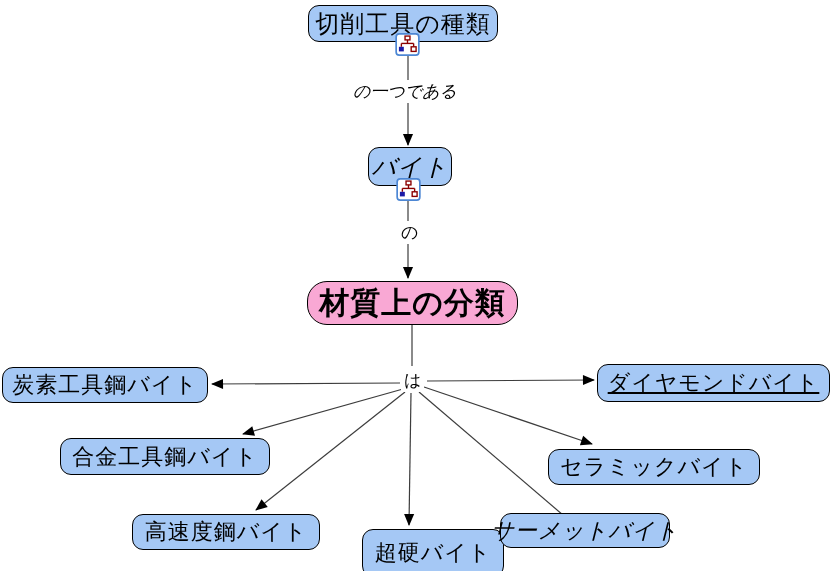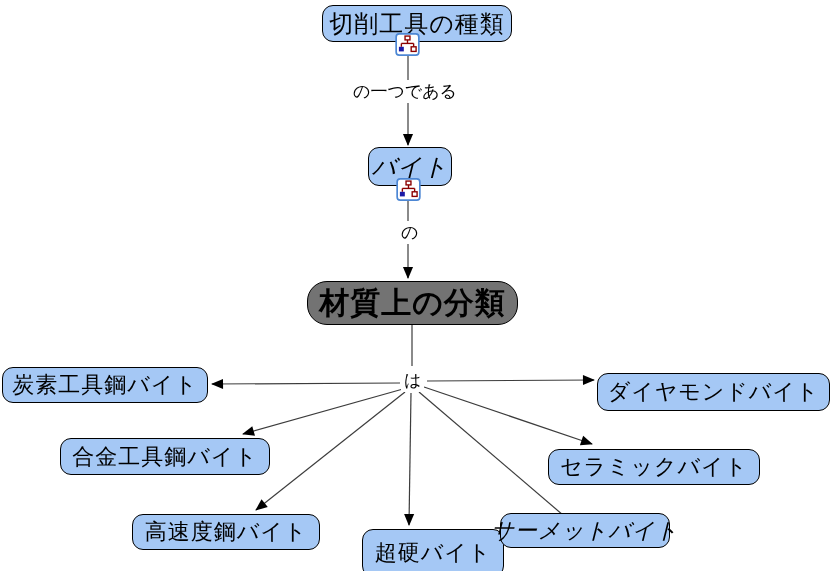--- a/index.html
+++ b/index.html
@@ -19,21 +19,21 @@
     background:#a5c8f5;
     border:1.6px solid #000;
     border-radius:11px;
     font-size:22px;
     white-space:nowrap;
     letter-spacing:1px;
     cursor:default;
   }
   .node.top{font-size:24px;}
   .node.big{
-    background:#737373;
+    background:#f9a8d4;
     border-radius:20px;
     font-size:30px;
     font-weight:bold;
     letter-spacing:1px;
   }
   .edge-label{
     position:absolute;
     background:#ffffff;
     padding:0 3px;
     font-size:17px;
@@ -68,21 +68,21 @@
       <line x1="400" y1="383" x2="212" y2="384" marker-end="url(#arrow)"></line>
       <line x1="403" y1="389" x2="243" y2="434" marker-end="url(#arrow)"></line>
       <line x1="405" y1="392" x2="256" y2="510" marker-end="url(#arrow)"></line>
       <line x1="411" y1="393" x2="409" y2="525" marker-end="url(#arrow)"></line>
       <line x1="419" y1="392" x2="577" y2="527" marker-end="url(#arrow)"></line>
       <line x1="424" y1="387" x2="592" y2="444" marker-end="url(#arrow)"></line>
       <line x1="427" y1="381" x2="594" y2="380" marker-end="url(#arrow)"></line>
     </g>
   </svg>
 
-  <div class="node top" style="left:322px;top:5px;width:190px;height:37px;">
+  <div class="node top" style="left:308px;top:5px;width:190px;height:37px;">
     <span>切削工具の種類</span>
   </div>
 
   <div class="node top" style="left:368px;top:147px;width:84px;height:39px;font-style:italic;">
     <span>バイト</span>
   </div>
 
   <div class="node big" style="left:307px;top:281px;width:211px;height:44px;">
     <span>材質上の分類</span>
   </div>
@@ -104,21 +104,21 @@
   </div>
 
   <div class="node" style="left:500px;top:513px;width:170px;height:35px;font-style:italic;">
     <span>サーメットバイト</span>
   </div>
 
   <div class="node" style="left:548px;top:449px;width:212px;height:36px;justify-content:center;">
     <span>セラミックバイト</span>
   </div>
 
-  <div class="node" style="left:597px;top:373px;width:233px;height:38px;">
+  <div class="node" style="left:597px;top:364px;width:233px;height:38px;text-decoration:underline;">
     <span>ダイヤモンドバイト</span>
   </div>
 
   <div class="submap-icon" style="left:395px;top:33px;">
     <svg width="25" height="23" viewBox="0 0 16 15" xmlns="http://www.w3.org/2000/svg">
       <rect x="0.6" y="0.6" width="14.8" height="13.8" rx="2" fill="#ffffff" stroke="#4d87d4" stroke-width="1.1"></rect>
       <g stroke="#8b0000" stroke-width="0.9" fill="none">
         <line x1="8" y1="4.5" x2="8" y2="6.8"></line>
         <line x1="4" y1="6.8" x2="12" y2="6.8"></line>
         <line x1="4" y1="6.8" x2="4" y2="9"></line>
@@ -138,19 +138,19 @@
         <line x1="4" y1="6.8" x2="12" y2="6.8"></line>
         <line x1="4" y1="6.8" x2="4" y2="9"></line>
         <line x1="12" y1="6.8" x2="12" y2="9"></line>
         <rect x="6.4" y="2" width="3.2" height="2.5"></rect>
         <rect x="10.4" y="9" width="3.2" height="3"></rect>
       </g>
       <rect x="2.4" y="9" width="3.2" height="3" fill="#1a1aa6"></rect>
     </svg>
   </div>
 
-  <div class="edge-label" style="left:350px;top:80px;">の一つである</div>
+  <div class="edge-label" style="left:350px;top:80px;font-style:italic;">の一つである</div>
 
   <div class="edge-label" style="left:398px;top:221px;">の</div>
 
   <div class="edge-label" style="left:401px;top:369px;">は</div>
 
 </div>
 
 </body></html>

